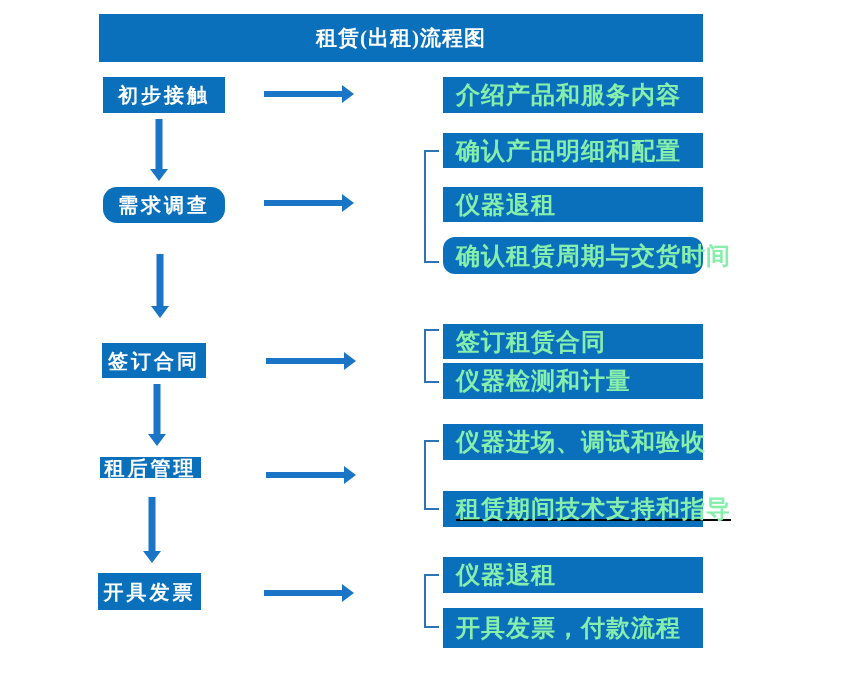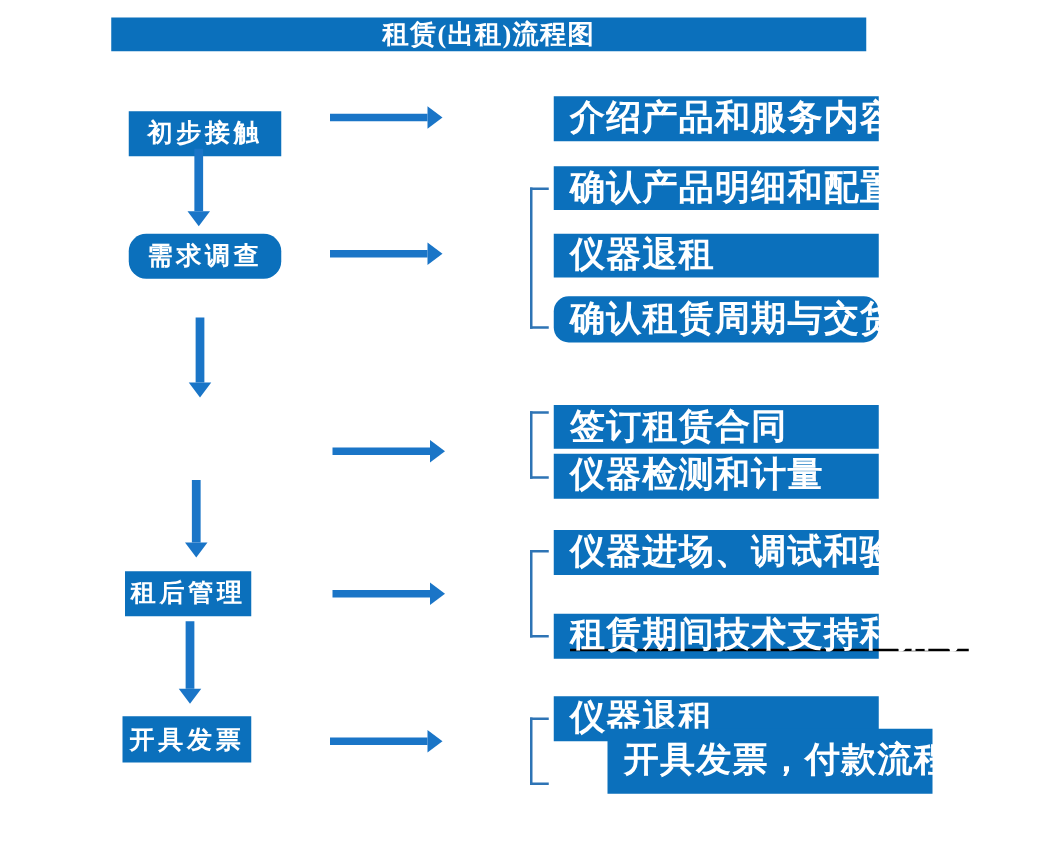--- a/index.html
+++ b/index.html
@@ -12,22 +12,22 @@
     width: 844px;
     height: 688px;
     background: #ffffff;
     overflow: hidden;
     font-family: "Liberation Serif", serif;
   }
 
   
   .title-bar {
     position: absolute;
-    left: 89px; top: 14px;
-    width: 604px; height: 27px;
+    left: 99px; top: 14px;
+    width: 604px; height: 48px;
     background: #0b70bc;
     display: flex;
     align-items: center;
     justify-content: center;
   }
   .title-bar span {
     color: #ffffff;
     font-size: 21px;
     font-weight: bold;
     letter-spacing: 1px;
@@ -43,56 +43,56 @@
     justify-content: center;
   }
   .stage-box span {
     color: #ffffff;
     font-size: 20px;
     font-weight: bold;
     letter-spacing: 3px;
     line-height: 1;
     white-space: nowrap;
   }
-  .s1 { left: 103px; top: 77px;  width: 122px; height: 36px; margin-top: 12px; }
+  .s1 { left: 103px; top: 77px;  width: 122px; height: 36px; }
   .s2 { left: 103px; top: 187px; width: 122px; height: 36px; border-radius: 14px; }
   .s3 { left: 102px; top: 343px; width: 104px; height: 35px; }
-  .s4 { left: 100px; top: 457px; width: 101px; height: 36px; }
+  .s4 { left: 100px; top: 457px; width: 101px; height: 21px; }
   .s5 { left: 98px;  top: 573px; width: 103px; height: 37px; }
 
   
   .detail-box {
     position: absolute;
     left: 443px;
     width: 260px;
     height: 36px;
     background: #0b70bc;
     display: flex;
     align-items: center;
     padding-left: 13px;
     box-sizing: border-box;
   }
   .detail-box span {
-    color: #ffffff;
-    font-size: 28px;
+    color: #86efac;
+    font-size: 24px;
     font-weight: bold;
     letter-spacing: 1px;
     line-height: 1;
     white-space: nowrap;
   }
   .d1  { top: 77px;  }
   .d2  { top: 133px; height: 35px; }
   .d3  { top: 187px; height: 35px; }
   .d4  { top: 237px; height: 37px; border-radius: 12px; }
   .d5  { top: 313px; height: 35px; margin-top: 11px; }
   .d6  { top: 363px; }
   .d7  { top: 424px; }
   .d8  { top: 491px; text-decoration: underline; }
   .d9  { top: 557px; }
-  .d10 { top: 583px; height: 52px; margin-left: 43px; }
+  .d10 { top: 608px; height: 40px; }
 
   
   .v-arrow { position: absolute; width: 18px; }
   .v-arrow .shaft {
     position: absolute;
     left: 50%; transform: translateX(-50%);
     top: 0;
     width: 7px;
     height: calc(100% - 12px);
     background: #1a75c7;
@@ -159,20 +159,23 @@
   <div class="title-bar">
     <span>租赁(出租)流程图</span>
   </div>
 
   <div class="stage-box s1">
     <span>初步接触</span>
   </div>
   <div class="stage-box s2">
     <span>需求调查</span>
   </div>
+  <div class="stage-box s3">
+    <span>签订合同</span>
+  </div>
   <div class="stage-box s4">
     <span>租后管理</span>
   </div>
   <div class="stage-box s5">
     <span>开具发票</span>
   </div>
 
   <div class="v-arrow va1">
     <div class="shaft"></div>
     <div class="head"></div>

